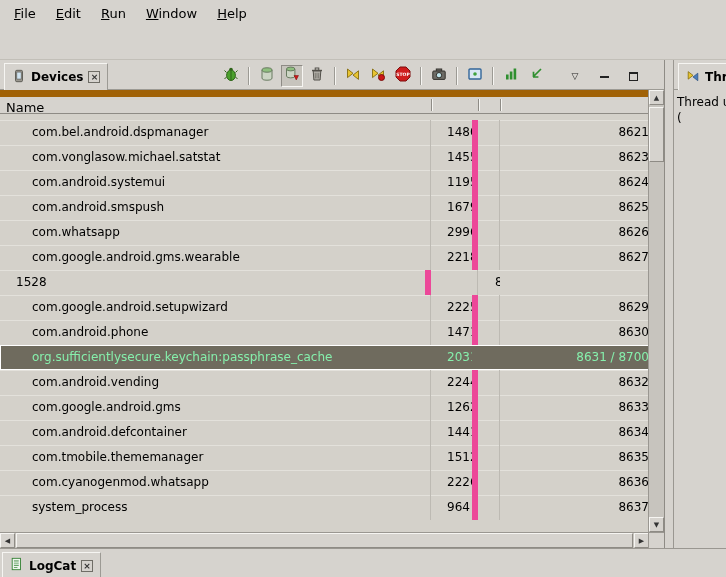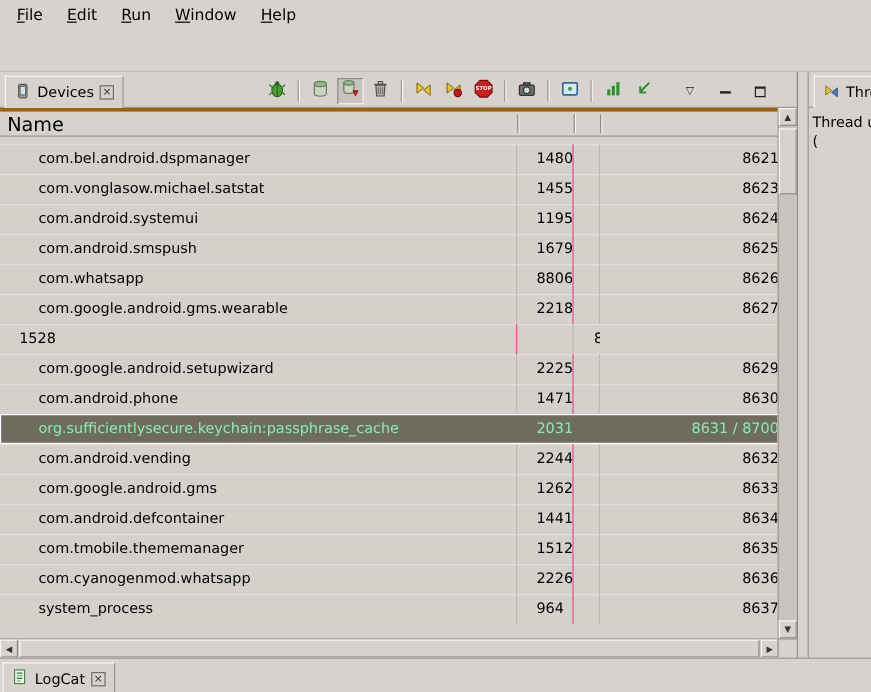--- a/index.html
+++ b/index.html
@@ -25,55 +25,55 @@
     background:#d6d3ce; border-right:1px solid #8e8b85; overflow:hidden; }
   .threads-panel { position:absolute; top:60px; left:673px; width:53px; height:488px;
     background:#d6d3ce; border-left:1px solid #9a9791; overflow:hidden; }
 
   
   .panel-header { position:absolute; top:0; left:0; right:0; height:30px;
     border-bottom:1px solid #9c9a94; }
   .tab { display:inline-flex; align-items:center; gap:5px; height:27px;
     margin:3px 0 0 4px; padding:0 7px; font-size:12px; background:#d6d3ce;
     border:1px solid #9c9a94; border-bottom:none;
-    border-top-color:#f6f5f2; border-left-color:#f6f5f2; position:relative; z-index:2; }
+    border-top-color:#f6f5f2; border-left-color:#f6f5f2; position:relative; z-index:2;font-weight:bold; }
   .close-box { width:12px; height:12px; border:1px solid #6f6d66; font-size:9px;
     line-height:10px; text-align:center; color:#333; background:#d6d3ce; }
 
   
   .panel-toolbar { position:absolute; right:22px; top:3px; height:26px;
     display:flex; align-items:center; gap:3px; }
   .tbtn { width:22px; height:22px; display:flex; align-items:center; justify-content:center;
     position:relative; border:1px solid transparent; }
   .tbtn.pressed { background:#c7c4bd; border-color:#8e8b85 #f6f5f2 #f6f5f2 #8e8b85; }
   .tsep { width:2px; height:18px; border-left:1px solid #9c9a94; border-right:1px solid #f6f5f2; margin:0 3px; }
   .stop-label { position:absolute; top:6px; left:0; right:0; text-align:center;
     font-size:4.5px; color:#fff; font-weight:bold; letter-spacing:0; }
   .chevron-btn { font-size:9px; color:#222; width:18px; height:18px; margin-left:16px;
     display:flex; align-items:center; justify-content:center; }
   .minmax { width:18px; height:18px; display:flex; align-items:center; justify-content:center; margin-left:8px; }
   .min-glyph { width:9px; height:3px; border-bottom:2px solid #222; }
   .max-glyph { width:9px; height:9px; border:1px solid #222; border-top-width:2px; }
 
   
   .col-header { position:absolute; top:30px; left:0; width:649px; height:24px;
-    background:#d6d3ce; border-top:3px solid #a16207; border-bottom:1px solid #8e8b85;
-    font-size:16px; line-height:22px; }
+    background:#d6d3ce; border-top:7px solid #a16207; border-bottom:1px solid #8e8b85;
+    font-size:13px; line-height:22px; }
   .col-header .name-label { padding-left:6px; }
   .hsep { position:absolute; top:2px; bottom:2px; width:0;
     border-left:1px solid #8e8b85; border-right:1px solid #f6f5f2; }
   .hsep.s1 { left:431px; } .hsep.s2 { left:478px; } .hsep.s3 { left:500px; }
 
   .tbody { position:absolute; top:54px; left:0; width:649px; bottom:16px;
     background:#d4d1ca; padding-top:6px; overflow:hidden; }
   .row { display:grid; grid-template-columns:431px 47px 22px 1fr; height:25px;
     line-height:25px; font-size:12px; box-shadow:inset 0 1px 0 #e3e1db; cursor:default; }
   .cell { white-space:nowrap; overflow:hidden; }
   .cell.name   { padding-left:32px; border-right:1px solid #bdbab3; }
-  .cell.pid    { padding-left:16px; border-right:1px solid #ec4899; }
+  .cell.pid    { padding-left:16px; border-right:6px solid #ec4899; }
   .cell.spacer { border-right:1px solid #bdbab3; }
   .cell.port   { padding-left:17px;text-align:right; }
   .row.selected { background:#6f6b5e; color:#86efac; box-shadow:inset 0 0 0 1px #ffffff; }
   .row.selected .cell { border-right-color:transparent; }
 
   
   .vscroll { position:absolute; top:30px; right:0; bottom:16px; width:16px;
     background:#c7c4be; border-left:1px solid #9a9791; }
   .hscroll { position:absolute; left:0; bottom:0; height:16px; width:649px;
     background:#c7c4be; border-top:1px solid #9a9791; }
@@ -273,21 +273,21 @@
           <span class="cell port">8624</span>
         </div>
         <div class="row">
           <span class="cell name">com.android.smspush</span>
           <span class="cell pid">1679</span>
           <span class="cell spacer"></span>
           <span class="cell port">8625</span>
         </div>
         <div class="row">
           <span class="cell name">com.whatsapp</span>
-          <span class="cell pid">8806</span>
+          <span class="cell pid">2996</span>
           <span class="cell spacer"></span>
           <span class="cell port">8626</span>
         </div>
         <div class="row">
           <span class="cell name">com.google.android.gms.wearable</span>
           <span class="cell pid">22185</span>
           <span class="cell spacer"></span>
           <span class="cell port">8627</span>
         </div>
         <div class="row">

